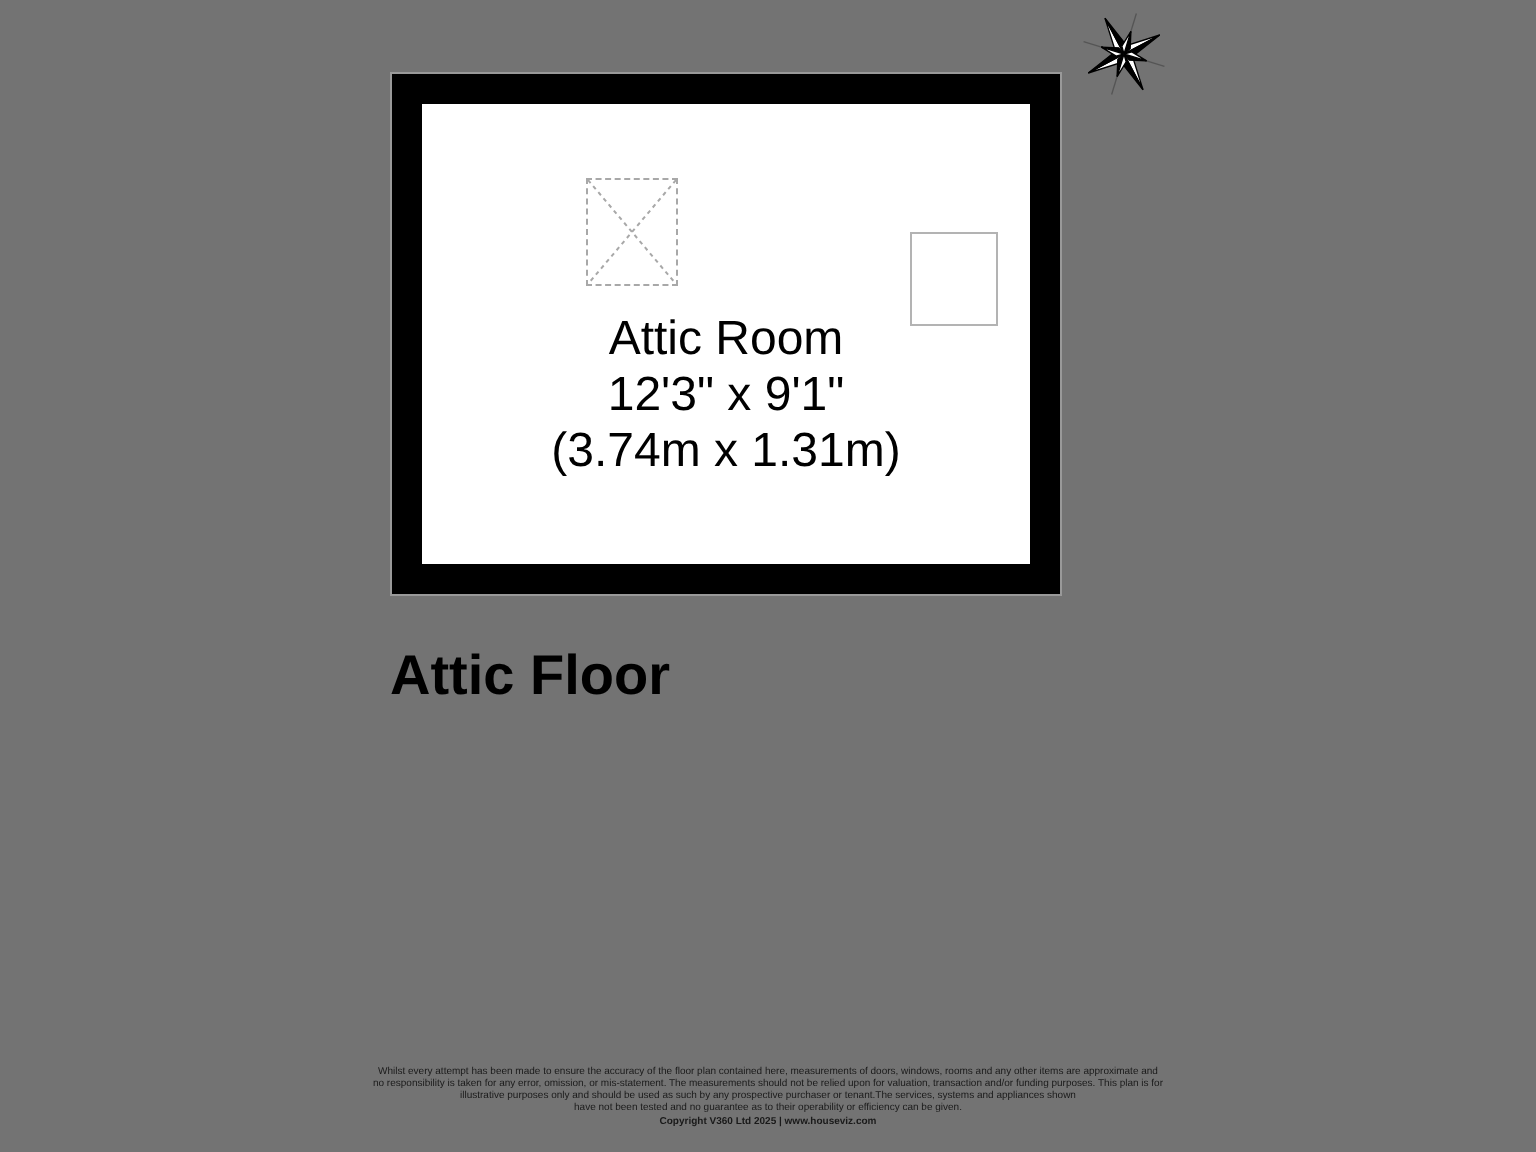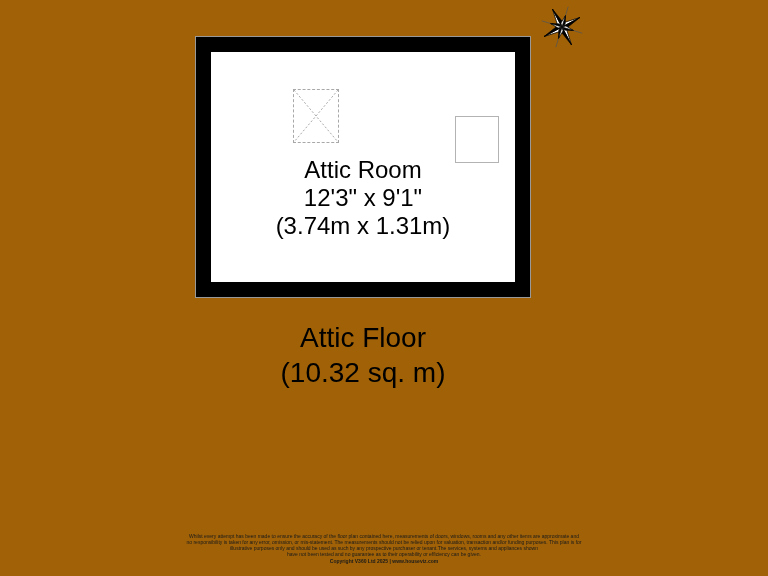--- a/index.html
+++ b/index.html
@@ -5,21 +5,21 @@
   html, body {
     margin: 0;
     padding: 0;
     background: #ffffff;
     font-family: "Liberation Sans", sans-serif;
   }
   .canvas {
     position: relative;
     width: 768px;
     height: 576px;
-    background: #a16207;
+    background: #737373;
     overflow: hidden;
   }
 
   
   .compass {
     position: absolute;
     left: 540px;
     top: 5px;
     width: 44px;
     height: 44px;
@@ -85,23 +85,22 @@
     color: #000000;
     white-space: nowrap;
   }
 
   
   .summary {
     position: absolute;
     left: 195px;
     top: 320px;
     width: 336px;
-    text-align: center;
     font-size: 28px;
-    font-weight: normal;
+    font-weight: bold;
     line-height: 35px;
     color: #000000;
     white-space: nowrap;
   }
 
   
   .disclaimer {
     position: absolute;
     left: 0;
     right: 0;
@@ -162,21 +161,20 @@
         <div>Attic Room</div>
         <div>12'3" x 9'1"</div>
         <div>(3.74m x 1.31m)</div>
       </div>
 
     </div>
   </div>
 
   <div class="summary">
     <div>Attic Floor</div>
-    <div>(10.32 sq. m)</div>
   </div>
 
   <div class="disclaimer">
     <div>Whilst every attempt has been made to ensure the accuracy of the floor plan contained here, measurements of doors, windows, rooms and any other items are approximate and</div>
     <div>no responsibility is taken for any error, omission, or mis-statement.  The measurements should not be relied upon for valuation, transaction and/or funding purposes. This plan is for</div>
     <div>illustrative purposes only and should be used as such by any prospective purchaser or tenant.The services, systems and appliances shown</div>
     <div>have not been tested and no guarantee as to their operability or efficiency can be given.</div>
     <div class="copyright">Copyright V360 Ltd 2025 | www.houseviz.com</div>
   </div>
 

